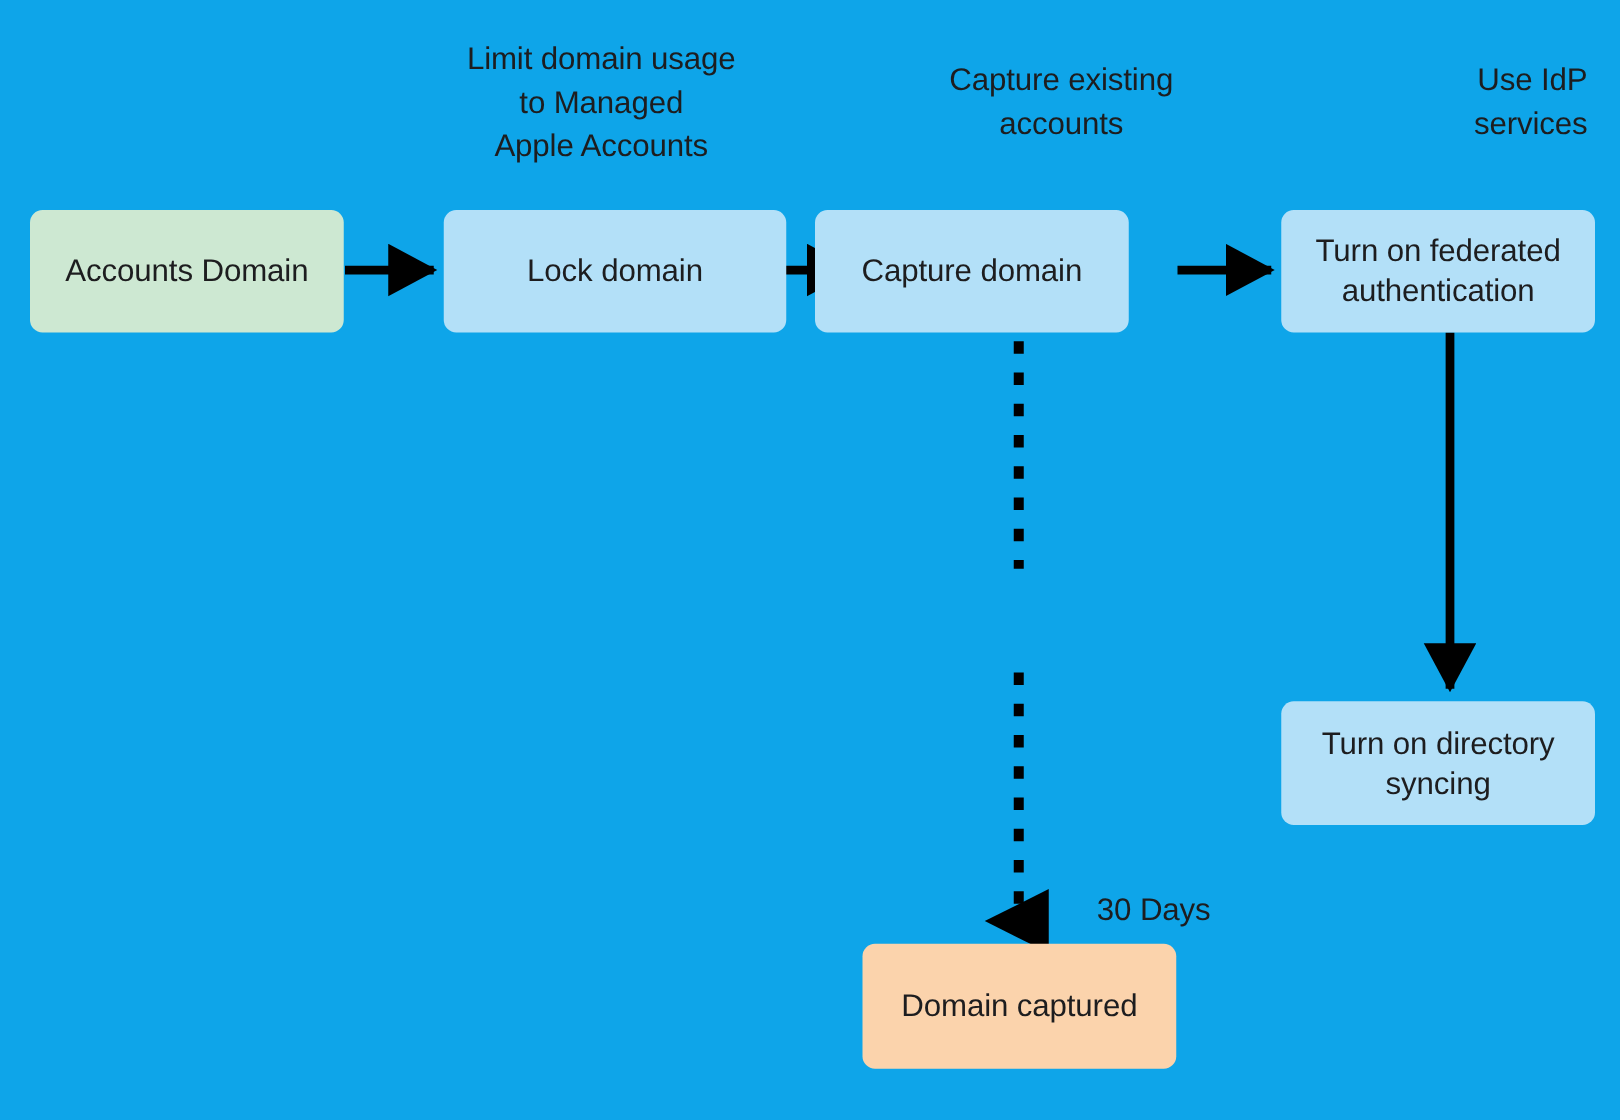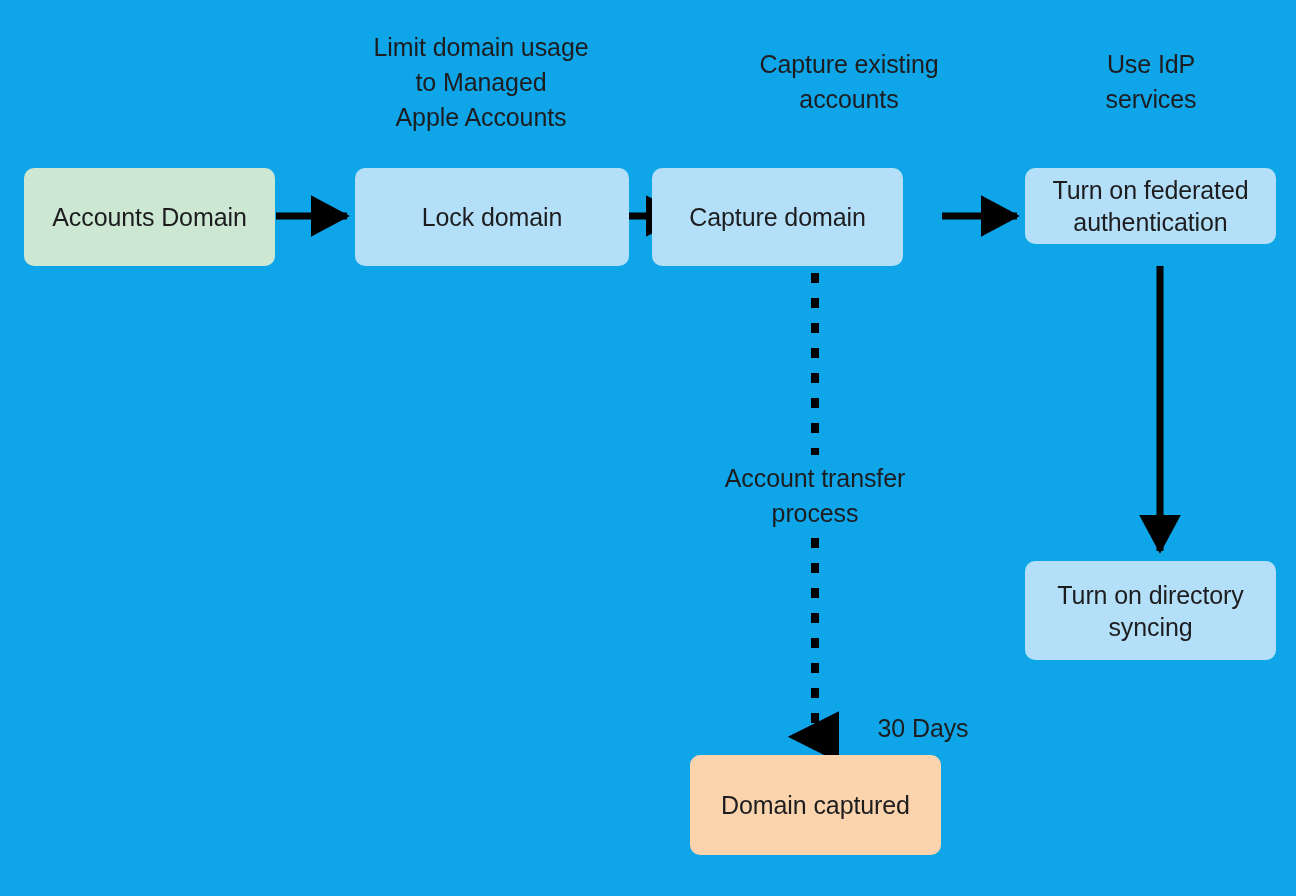--- a/index.html
+++ b/index.html
@@ -93,47 +93,45 @@
     </g>
   </svg>
 
   <div class="caption" style="left:336px; top:30px; width:290px;">Limit domain usage
 to Managed
 Apple Accounts</div>
 
   <div class="caption" style="left:704px; top:47px; width:290px;">Capture existing
 accounts</div>
 
-  <div class="caption" style="left:1006px; top:47px; width:290px;">Use IdP
+  <div class="caption" style="left:980px; top:47px; width:290px;text-align:right;">Use IdP
 services</div>
 
   <div class="node" style="left:24px; top:168px; width:251px; height:98px; background:#cde8d2;">
     <span class="node-label">Accounts Domain</span>
   </div>
 
   <div class="node" style="left:355px; top:168px; width:274px; height:98px; background:#b3e0f8;">
     <span class="node-label">Lock domain</span>
   </div>
 
   <div class="node" style="left:652px; top:168px; width:251px; height:98px; background:#b3e0f8;">
     <span class="node-label">Capture domain</span>
   </div>
 
-  <div class="node" style="left:1025px; top:168px; width:251px; height:76px; background:#b3e0f8;">
+  <div class="node" style="left:1025px; top:168px; width:251px; height:98px; background:#b3e0f8;">
     <span class="node-label">Turn on federated
 authentication</span>
   </div>
 
   <div class="node" style="left:1025px; top:561px; width:251px; height:99px; background:#b3e0f8;">
     <span class="node-label">Turn on directory
 syncing</span>
   </div>
 
   <div class="node" style="left:690px; top:755px; width:251px; height:100px; background:#fbd3ac;">
     <span class="node-label">Domain captured</span>
   </div>
 
-  <div class="caption" style="left:670px; top:461px; width:290px;">Account transfer
-process</div>
 
   <div class="caption" style="left:843px; top:711px; width:160px; text-align:center;">30 Days</div>
 
 </div>
 
 </body></html>

